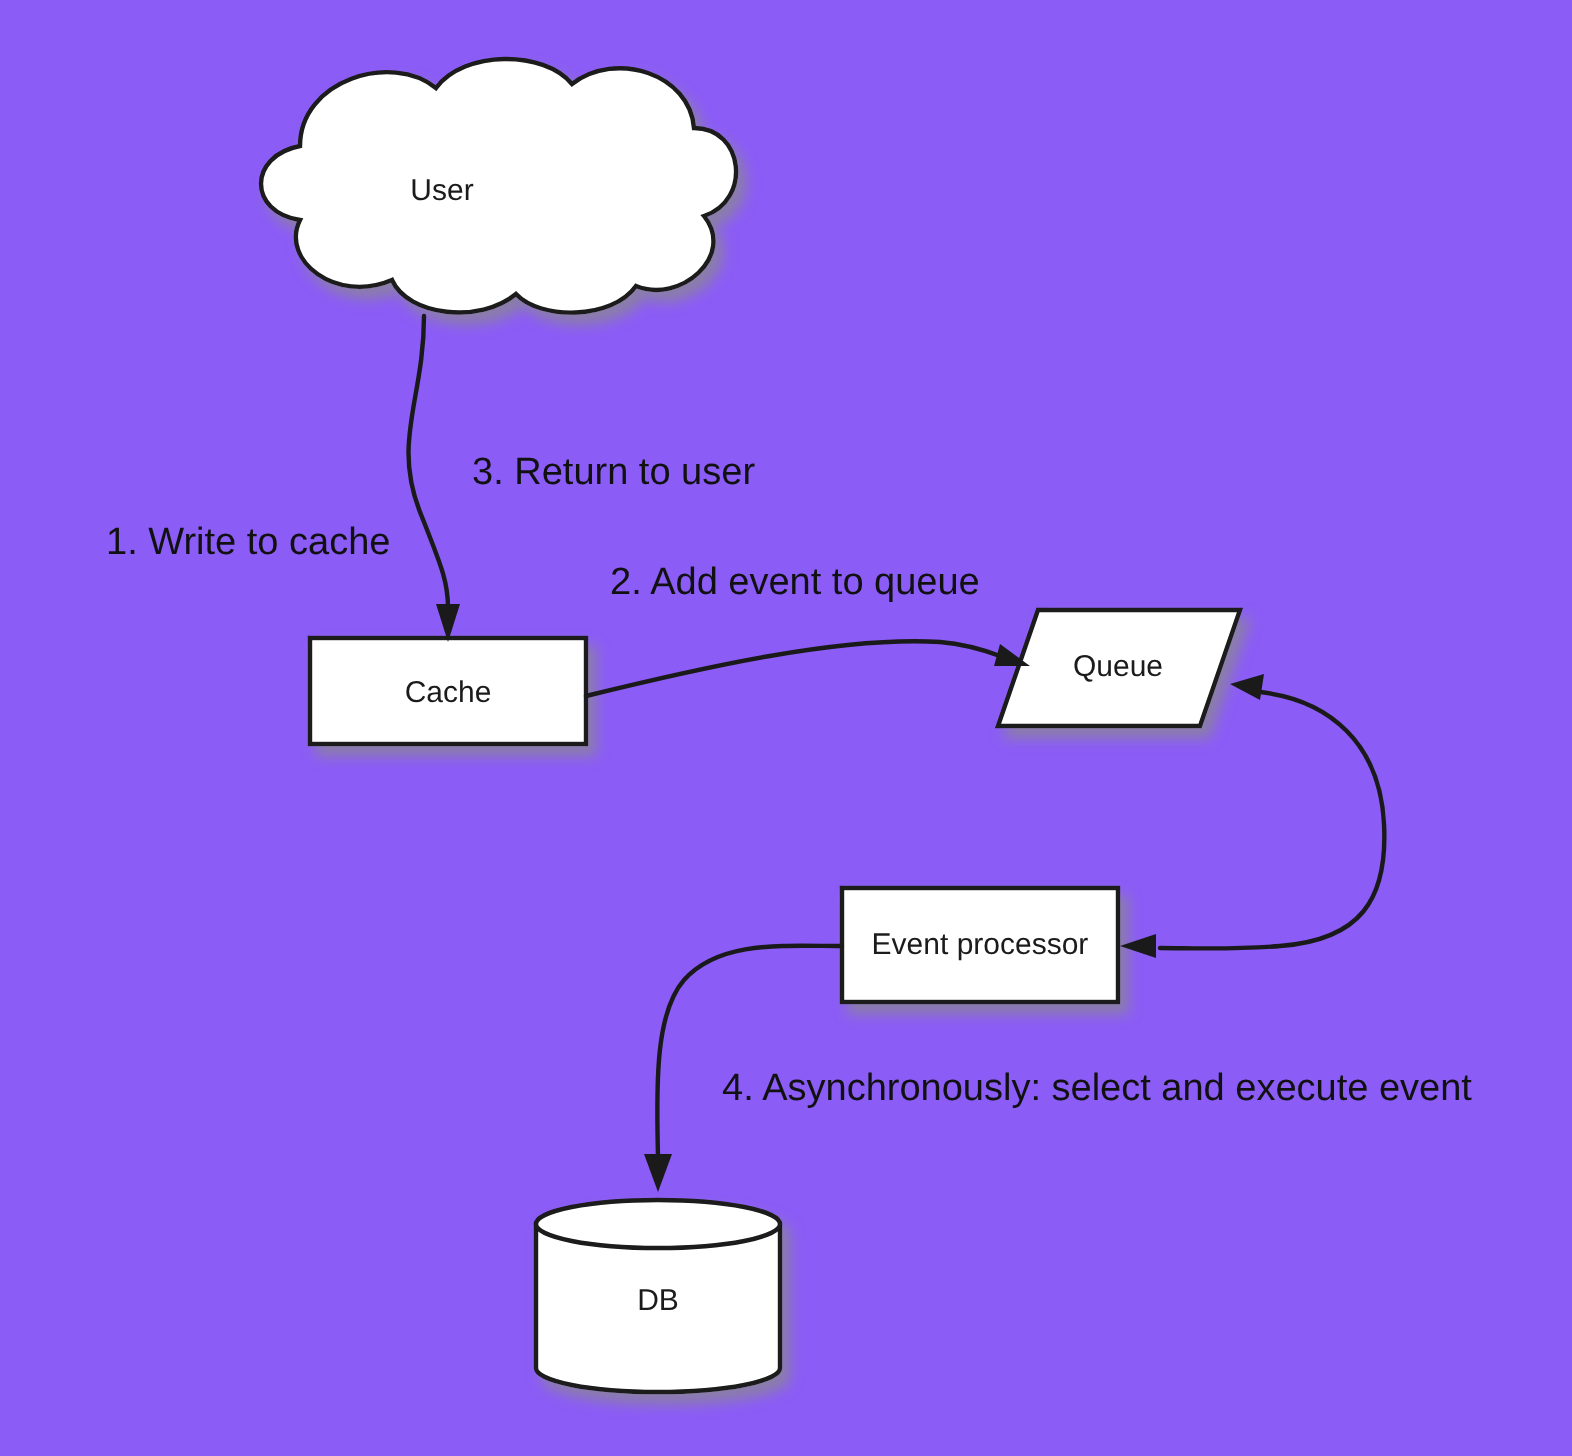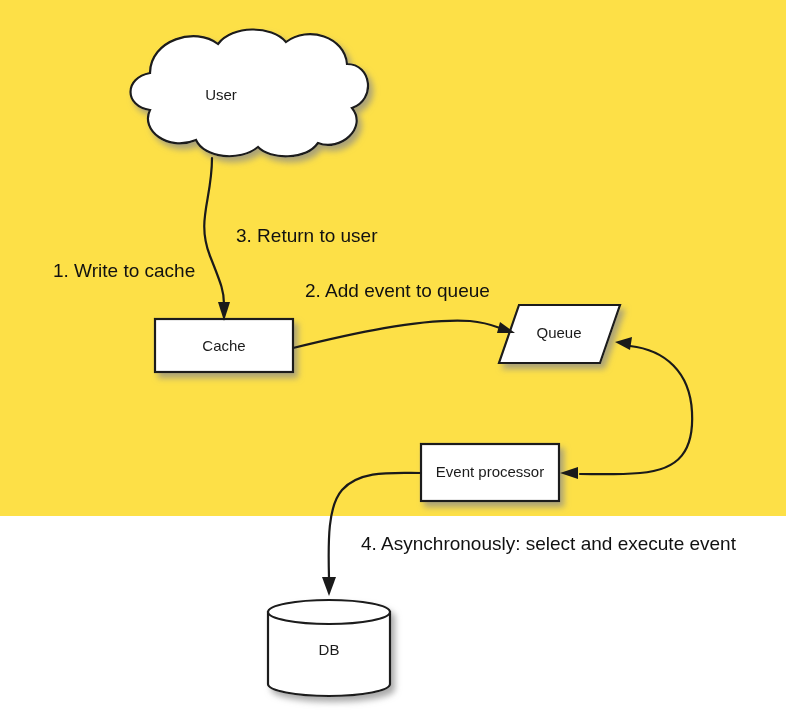--- a/index.html
+++ b/index.html
@@ -10,22 +10,22 @@
   }
   body {
     width: 786px;
     height: 728px;
     font-family: "Liberation Sans", sans-serif;
     overflow: hidden;
   }
   #diagram-root {
     position: relative;
     width: 786px;
-    height: 516px;
-    background: #fde047;
+    height: 728px;
+    background: #8b5cf6;
   }
   svg.canvas {
     position: absolute;
     left: 0;
     top: 0;
     width: 786px;
     height: 728px;
     display: block;
   }
   .node-label {

